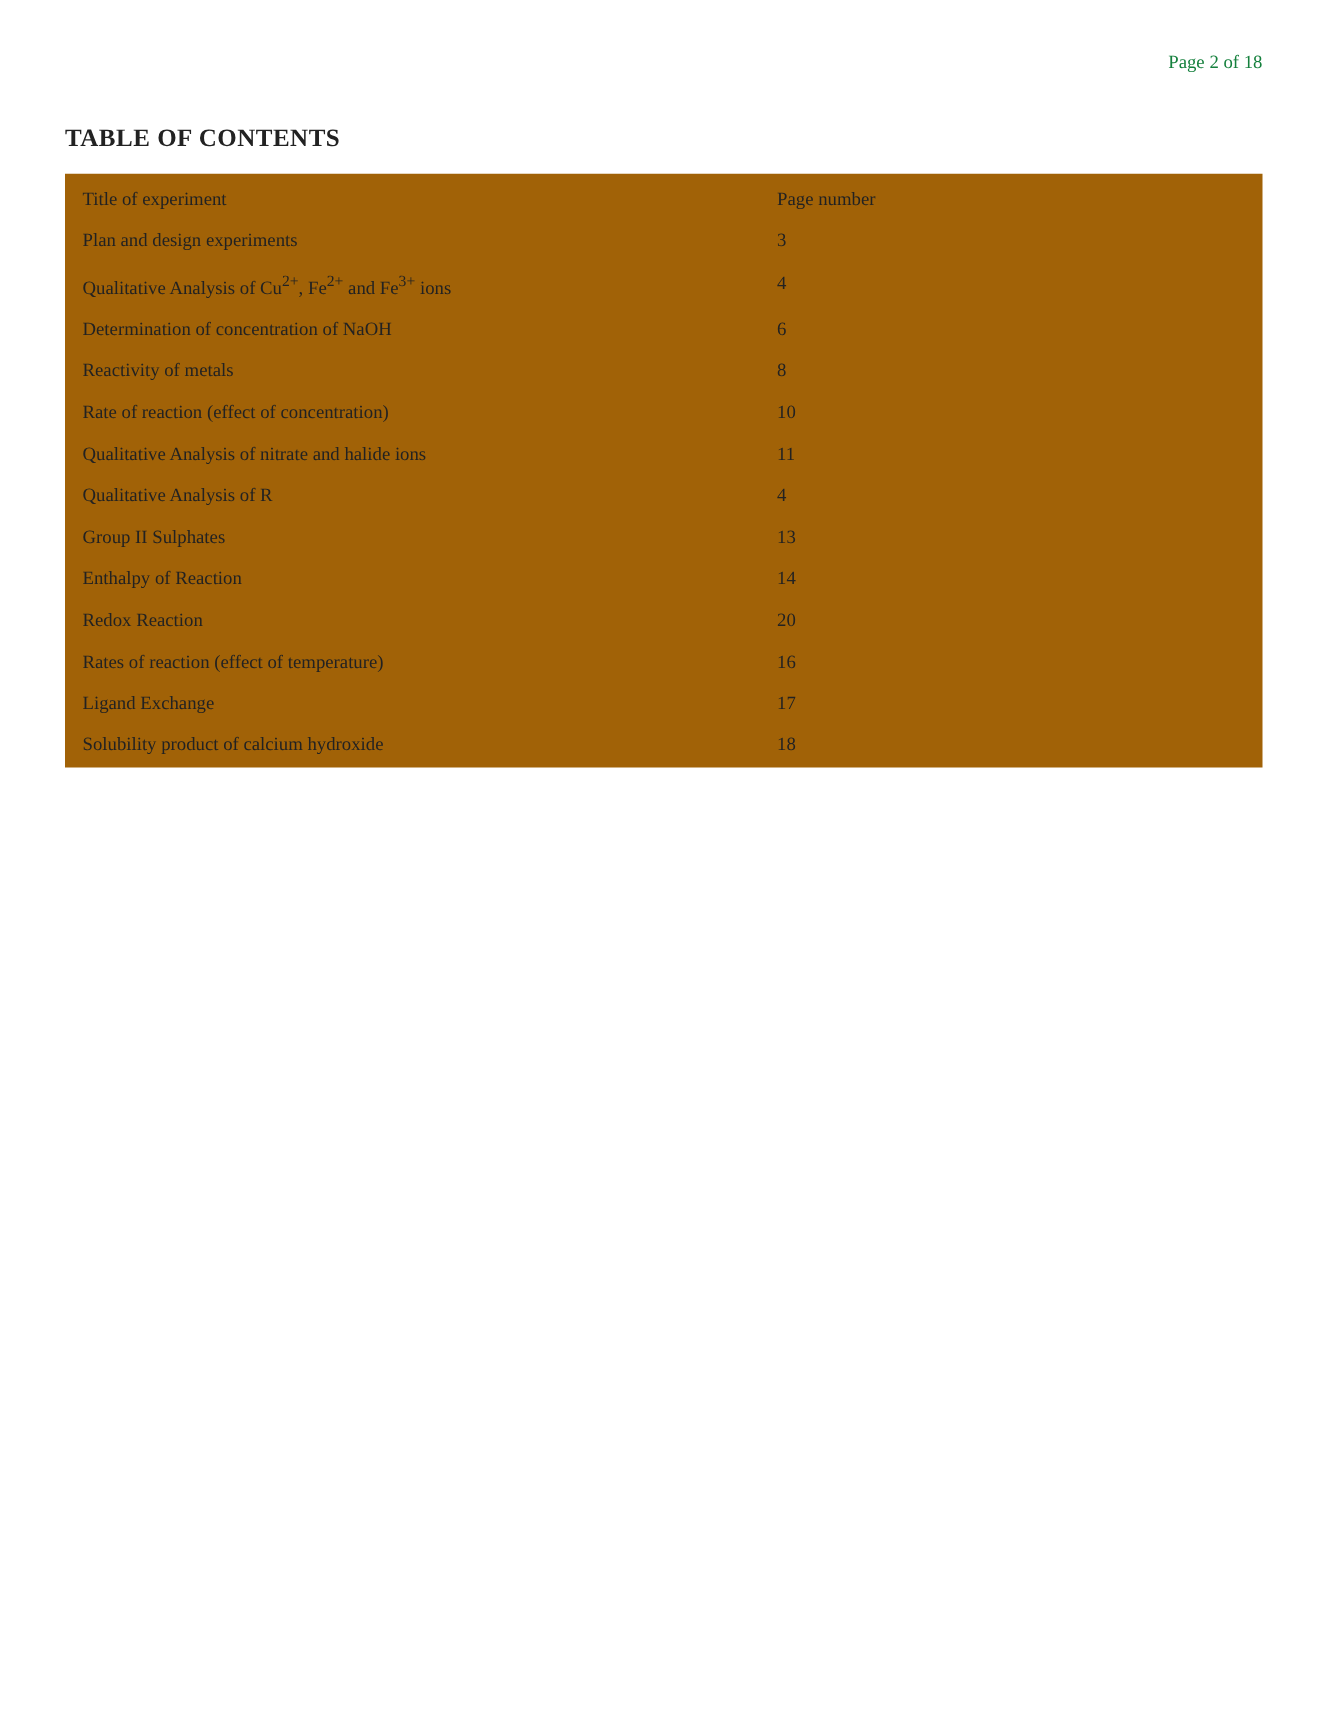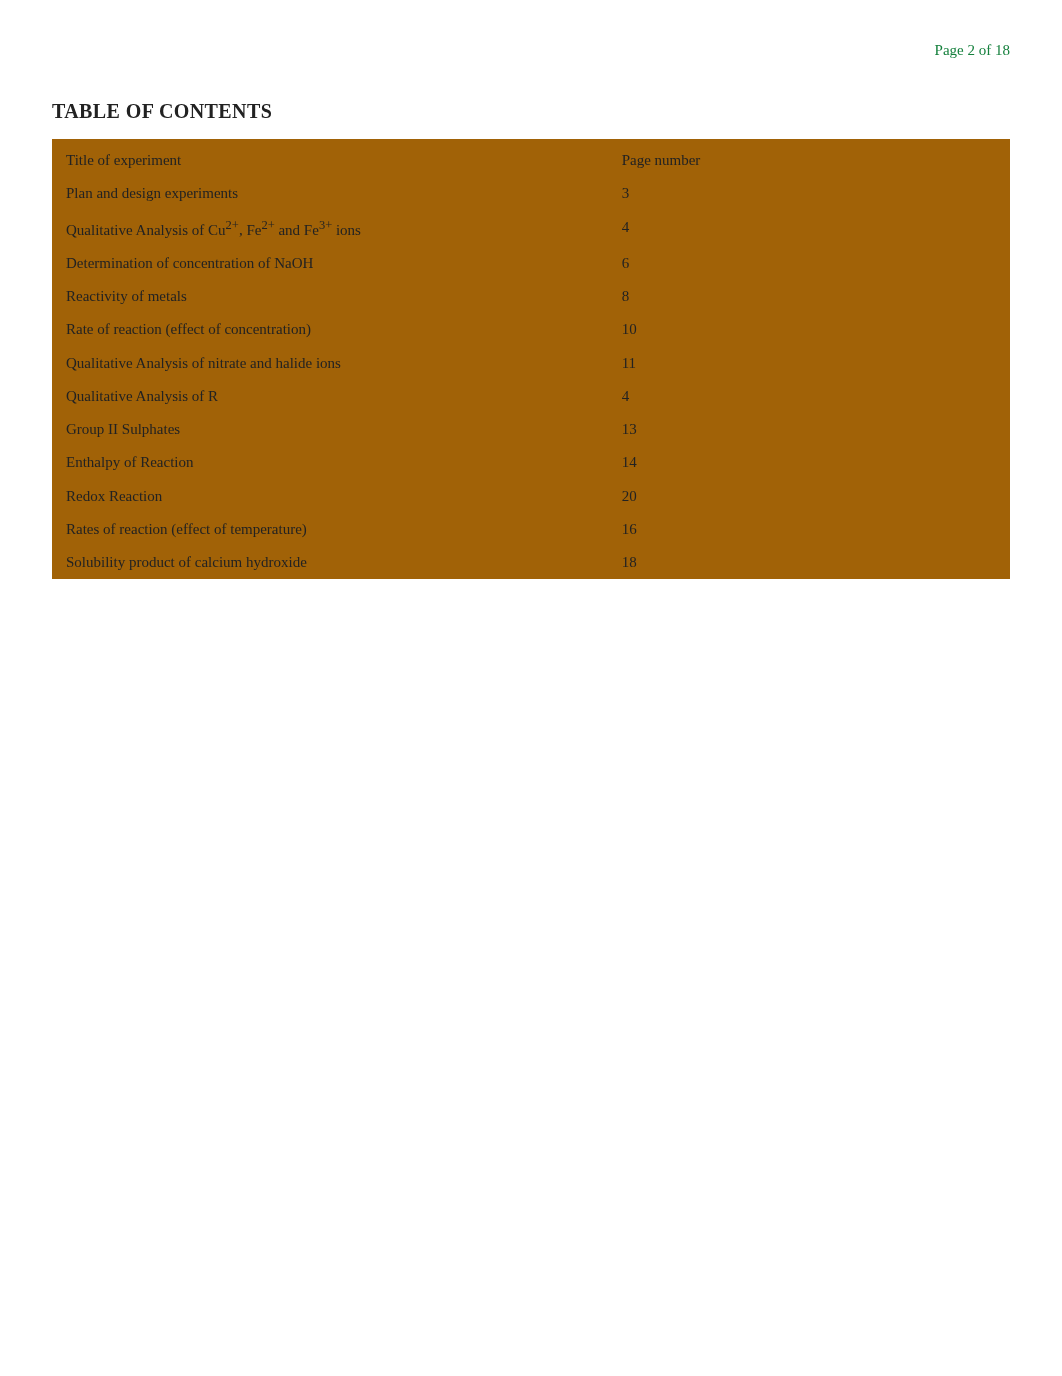--- a/index.html
+++ b/index.html
@@ -129,19 +129,23 @@
         </tr>
         <tr>
           <td class="col-title">Redox Reaction</td>
           <td class="col-page">20</td>
         </tr>
         <tr>
           <td class="col-title">Rates of reaction (effect of temperature)</td>
           <td class="col-page">16</td>
         </tr>
         <tr>
+          <td class="col-title">Ligand Exchange</td>
+          <td class="col-page">17</td>
+        </tr>
+        <tr>
           <td class="col-title">Solubility product of calcium hydroxide</td>
           <td class="col-page">18</td>
         </tr>
       </tbody>
   </table>
 
 </div>
 
 </body></html>

